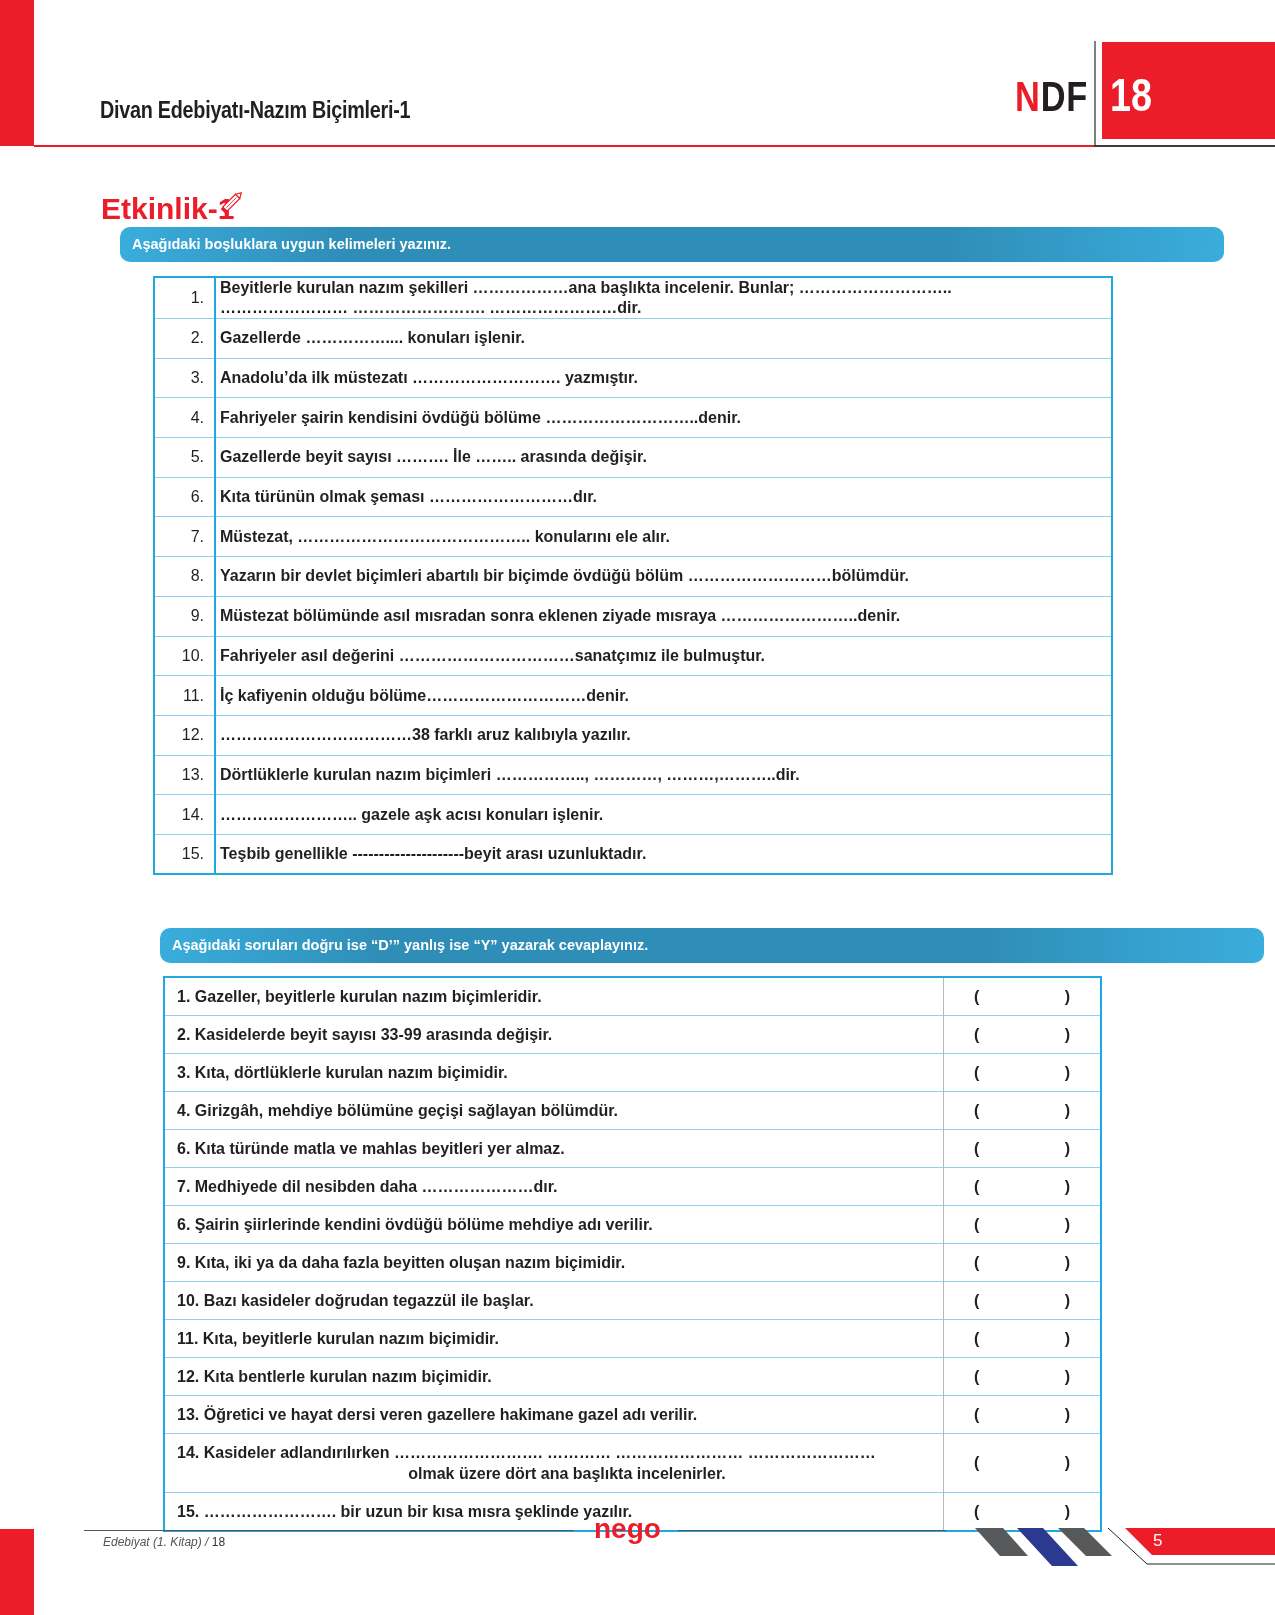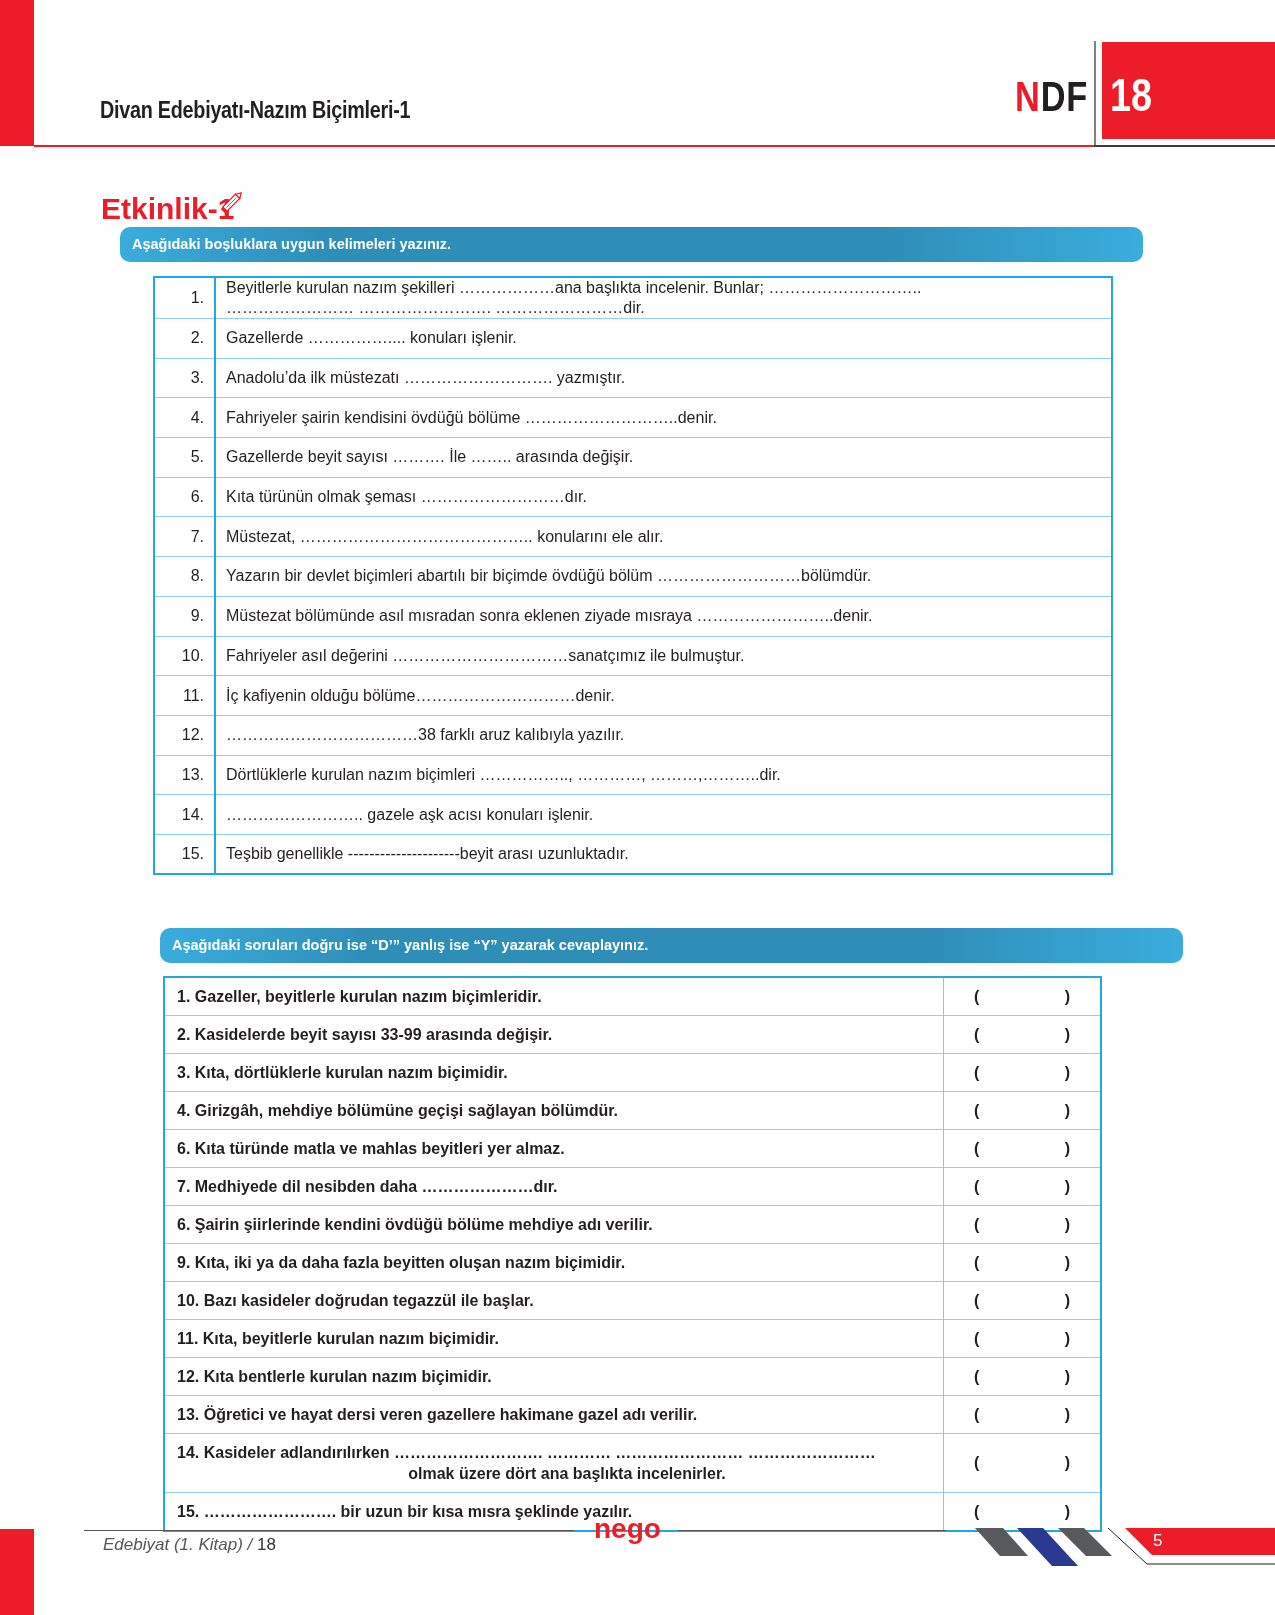--- a/index.html
+++ b/index.html
@@ -16,54 +16,54 @@
   #brand .n { color: #ed1c29; }
   #brand .df { color: #231f20; }
   #brand-divider { left: 1094px; top: 41px; width: 2px; height: 105px; background: #808080; }
   #brand-box-shadow { left: 1094px; top: 145px; width: 181px; height: 2px; background: #3c3c3c; }
   #brand-box { left: 1102px; top: 42px; width: 173px; height: 97px; background: #ed1c29; }
   #brand-num { left: 1110px; top: 68px; color: #fff; font-size: 46px; font-weight: bold; transform: scaleX(0.82); transform-origin: left top; }
   
   #activity-title { left: 101px; top: 192px; font-size: 30px; font-weight: bold; color: #ed1c29; }
   #pencil-icon { left: 218px; top: 188px; width: 28px; height: 28px; }
   .banner {
-    position: absolute; left: 120px; width: 1023px; height: 35px; border-radius: 10px;
+    position: absolute; left: 120px; width: 1104px; height: 35px; border-radius: 10px;
     background: linear-gradient(90deg, #3aaddd 0%, #2f8eb8 20%, #2f8eb8 75%, #3aaddd 100%);
     color: #fff; font-weight: bold; font-size: 14.5px; line-height: 35px; padding-left: 12px; box-sizing: border-box;
   }
   #banner-1 { top: 227px; }
   #banner-2 { top: 928px; margin-left: 40px; }
   
   #fill-table {
     position: absolute; left: 153px; top: 276px; width: 960px;
     border: 2px solid #22a8e0; border-collapse: collapse;
   }
   #fill-table td { border-top: 1px solid #8fd2f0; font-size: 16px; color: #231f20; padding: 0; }
   #fill-table tr { height: 39.7px; }
   #fill-table tr.first { height: 39px; }
   #fill-table td.num { width: 49px; text-align: right; padding-right: 10px; border-right: 2px solid #22a8e0; }
-  #fill-table td.txt { padding-left: 10px; line-height: 20px; }
+  #fill-table td.txt { padding-left: 4px; line-height: 20px; font-weight: bold; }
   
   #tf-table {
     position: absolute; left: 163px; top: 976px; width: 939px;
     border: 2px solid #22a8e0; border-collapse: collapse;
   }
   #tf-table td { border-top: 1px solid #8fd2f0; font-size: 16px; color: #231f20; padding: 8px; font-weight: bold; }
   #tf-table tr { height: 34px; }
   #tf-table tr.tall { height: 46px; }
   #tf-table td.q { padding-left: 12px; line-height: 21px; }
   #tf-table td.q .indent { padding-left: 22px; text-align: center; }
   #tf-table td.ans { width: 140px; border-left: 1px solid #b8b8b8; text-align: center; }
   .paren { display: inline-block; width: 48px; text-align: left; }
   .paren-r { text-align: right; }
   
   #footer-rule-left { left: 84px; top: 1530px; width: 490px; height: 1px; background: #555; }
   #footer-rule-right { left: 678px; top: 1530px; width: 268px; height: 1px; background: #555; }
   #footer-red-bar { left: 0; top: 1529px; width: 34px; height: 86px; background: #ed1c29; }
-  #footer-book { left: 103px; top: 1535px; font-size: 17px; color: #555; font-style: italic; }
+  #footer-book { left: 103px; top: 1535px; font-size: 12px; color: #555; font-style: italic; }
   #footer-book .pg { font-style: normal; color: #333; }
   #logo { left: 590px; top: 1510px; }
   #footer-stripes { left: 950px; top: 1528px; width: 325px; height: 40px; }
   #page-number { left: 1153px; top: 1531px; font-size: 17px; color: #fff; }
 </style>
 </head>
 <body>
 
 <div class="abs" id="top-red-bar"></div>
 <div class="abs" id="header-rule"></div>

